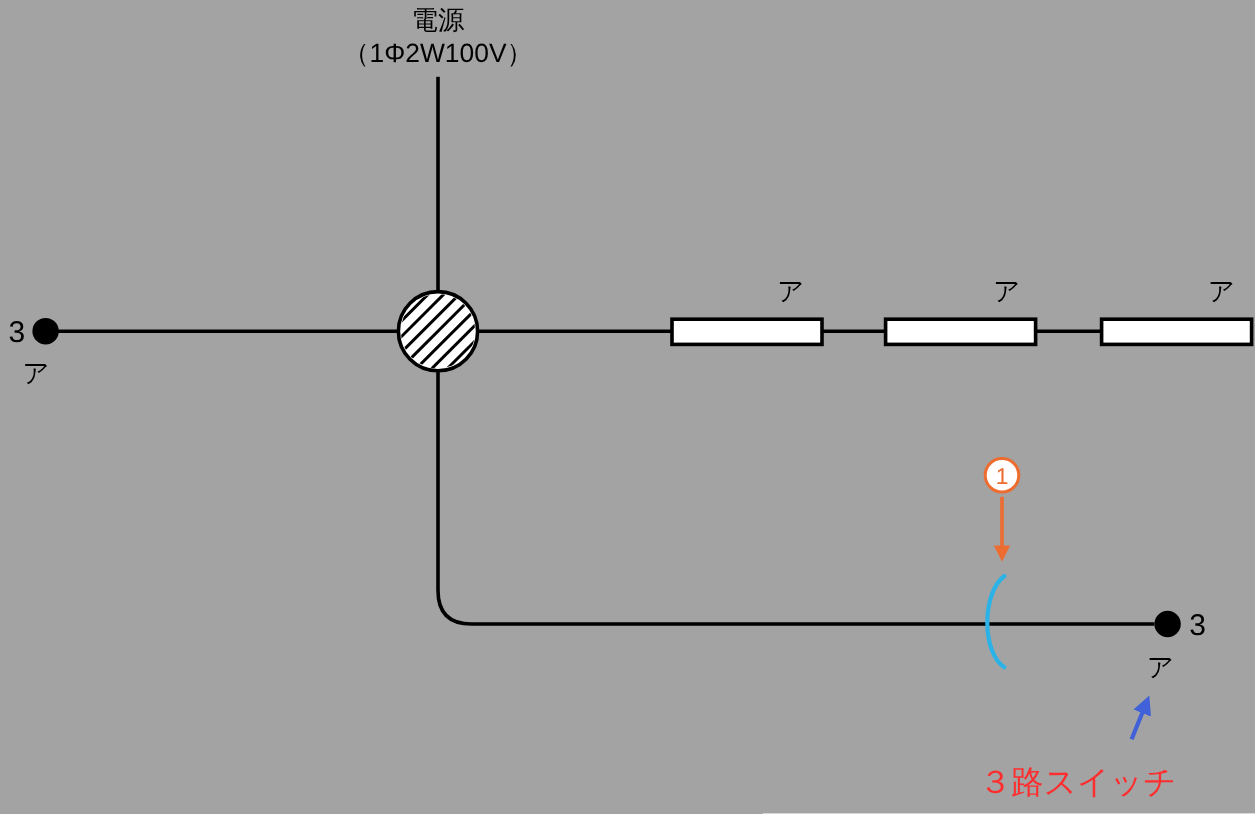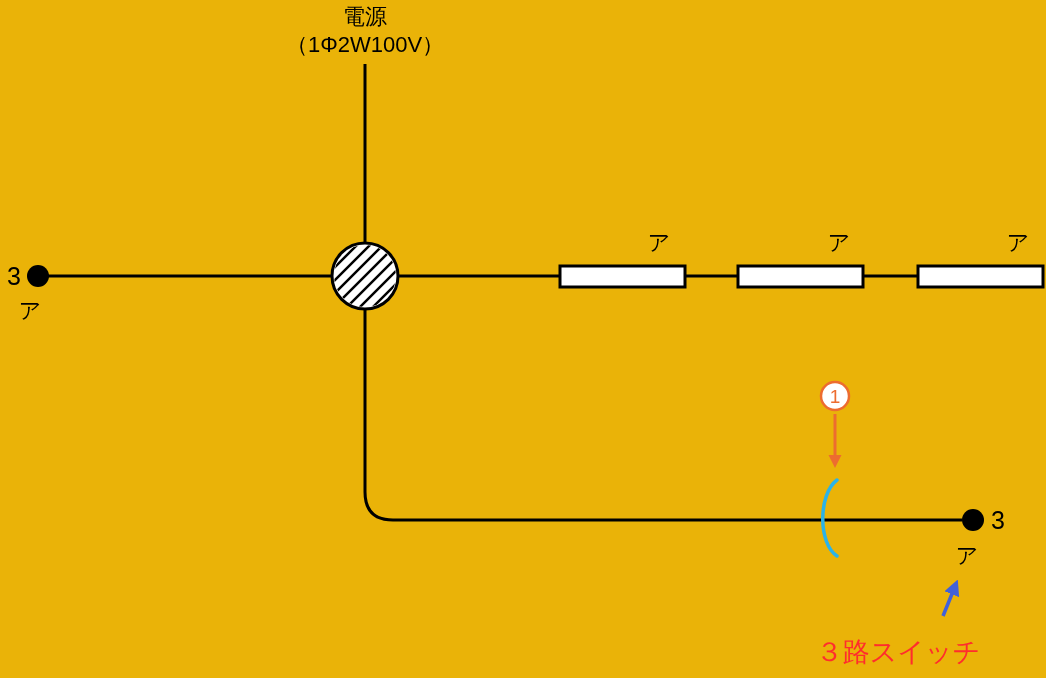--- a/index.html
+++ b/index.html
@@ -8,21 +8,21 @@
     background: #ffffff;
     width: 1046px;
     height: 678px;
     overflow: hidden;
     font-family: "Liberation Sans", "DejaVu Sans", sans-serif;
   }
   .stage {
     position: relative;
     width: 1046px;
     height: 678px;
-    background: #eab308;
+    background: #a3a3a3;
   }
   svg {
     display: block;
   }
   svg text {
     font-family: "Liberation Sans", "DejaVu Sans", sans-serif;
     fill: #000000;
   }
   .jp-label   { font-size: 22px; }
   .num-label  { font-size: 25px; }

